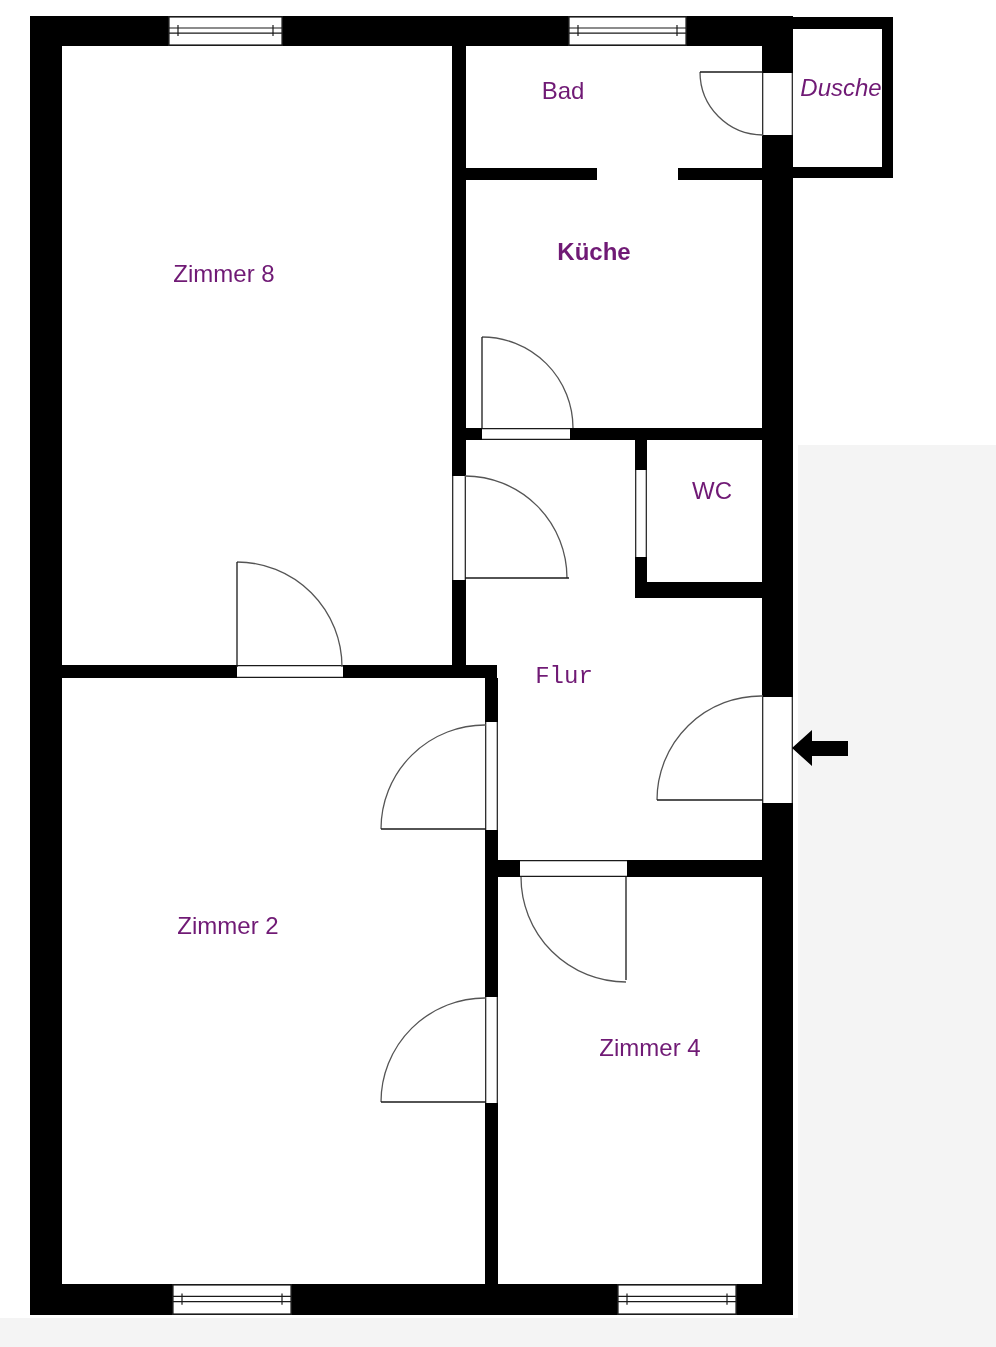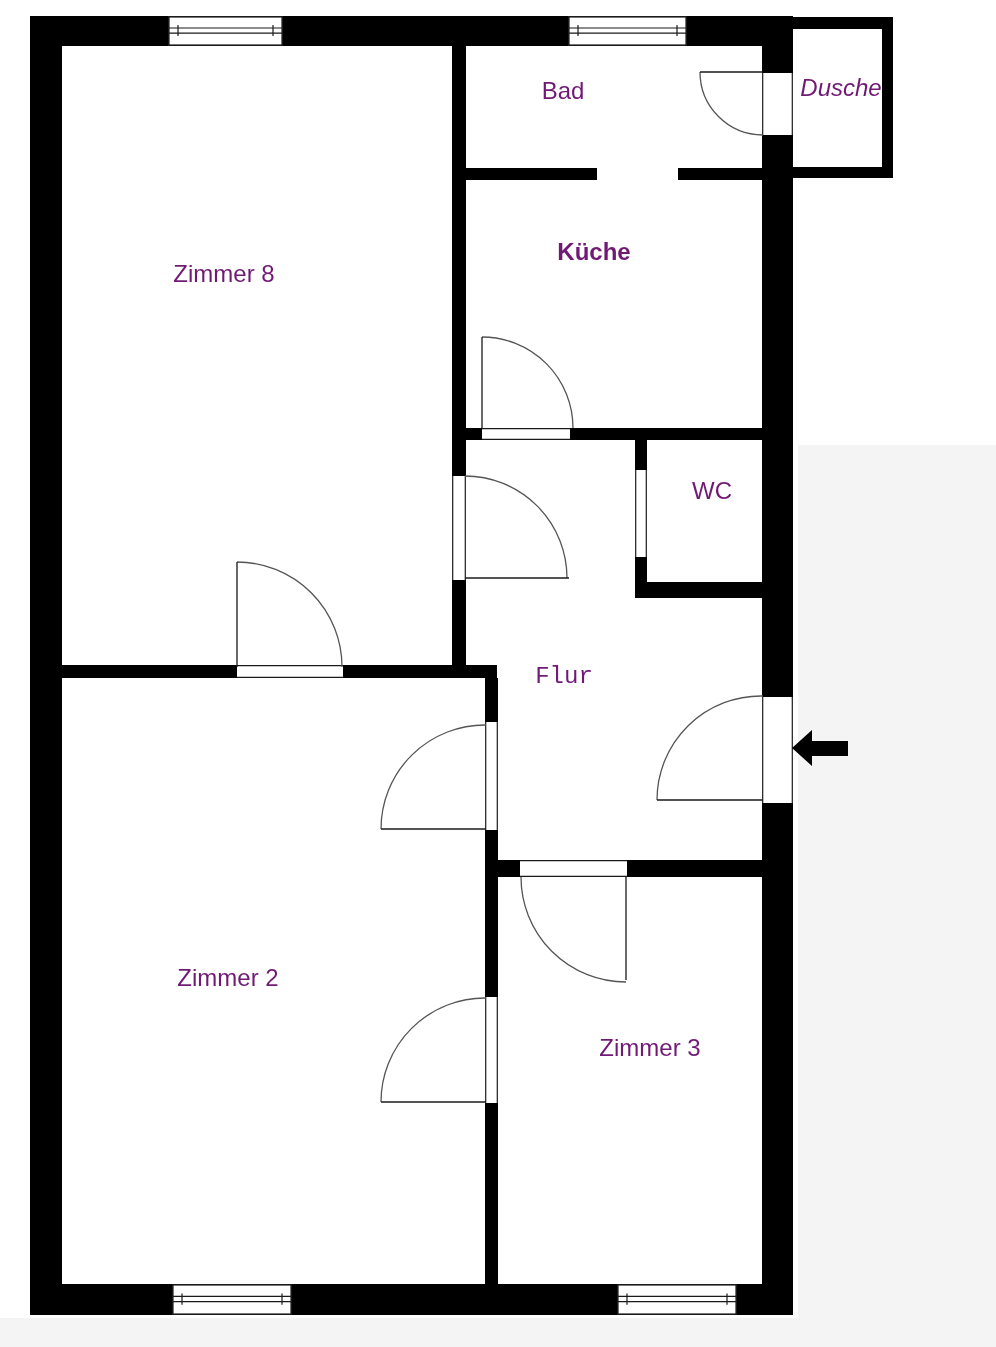--- a/index.html
+++ b/index.html
@@ -127,16 +127,16 @@
       <line x1="237" y1="562" x2="237" y2="667" stroke="#1a1a1a" stroke-width="1.3"></line>
       <polygon points="792,748 812,730 812,741 848,741 848,756 812,756 812,766" fill="#000000"></polygon>
     </svg>
   <div id="labels">
       <div class="room-label" style="left: 224px; top: 274px;">Zimmer 8</div>
       <div class="room-label" style="left: 563px; top: 91px;">Bad</div>
       <div class="room-label" style="left: 841px; top: 88px; font-style: italic;">Dusche</div>
       <div class="room-label" style="left: 594px; top: 252px; font-weight: bold;">Küche</div>
       <div class="room-label" style="left: 712px; top: 491px;">WC</div>
       <div class="room-label" style="left: 564px; top: 677px; font-family: Liberation Mono, monospace;">Flur</div>
-      <div class="room-label" style="left: 228px; top: 978px;">Zimmer 2</div>
-      <div class="room-label" style="left: 650px; top: 1048px;">Zimmer 3</div>
+      <div class="room-label" style="left: 228px; top: 926px;">Zimmer 2</div>
+      <div class="room-label" style="left: 650px; top: 1048px;">Zimmer 4</div>
     </div>
 </div>
 
 </body></html>

